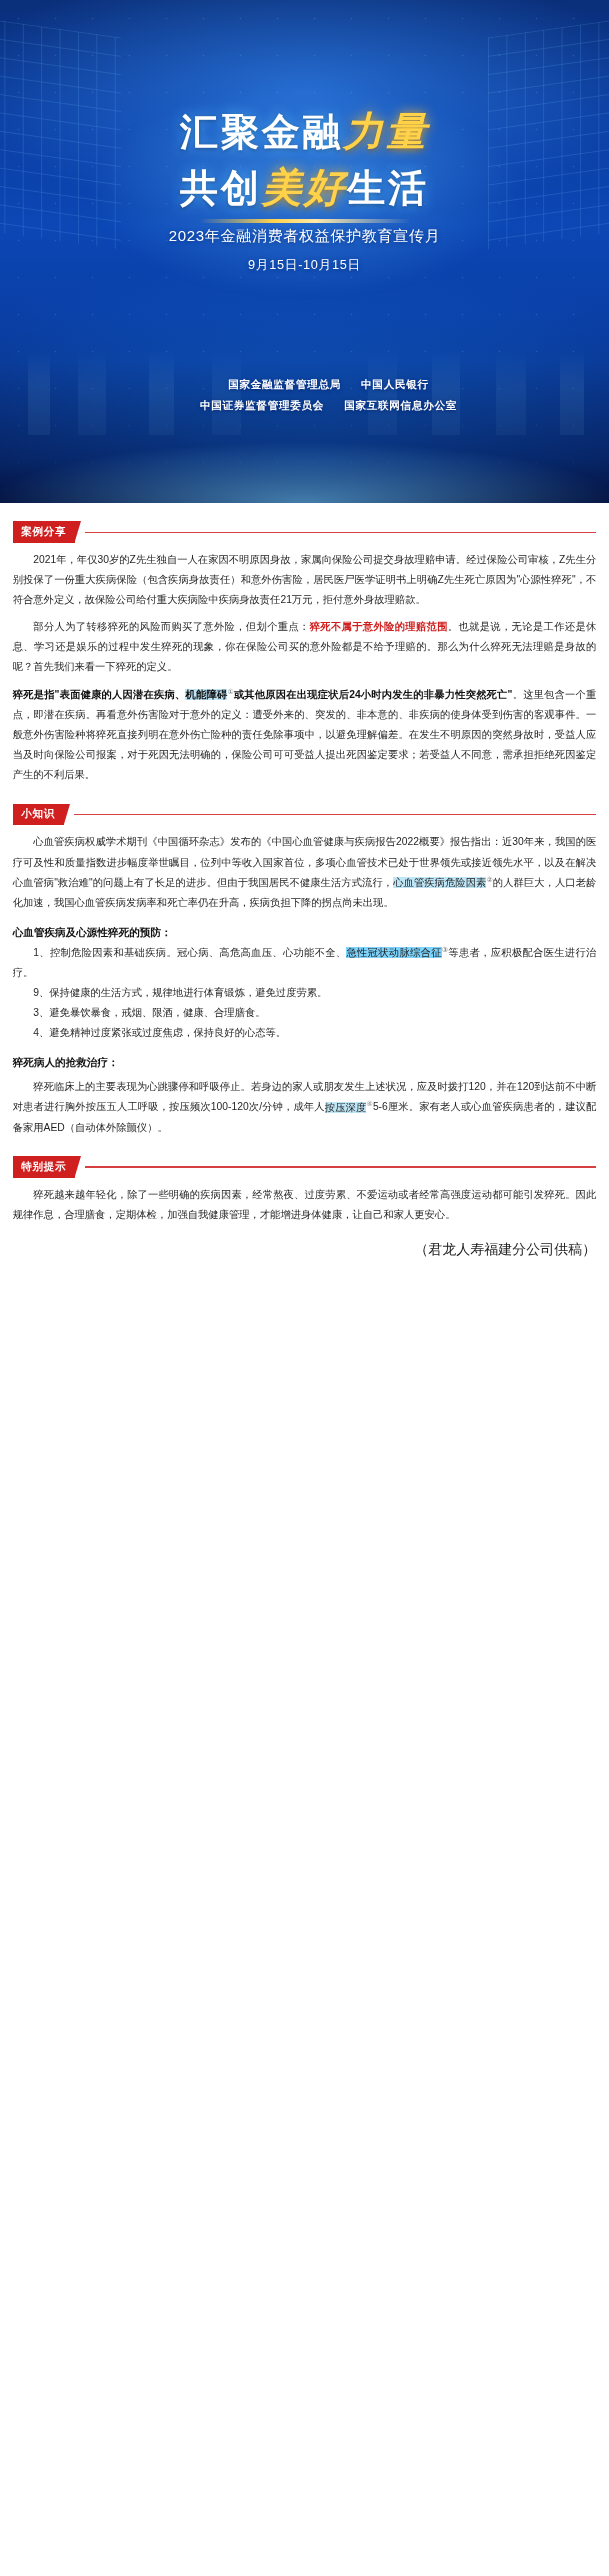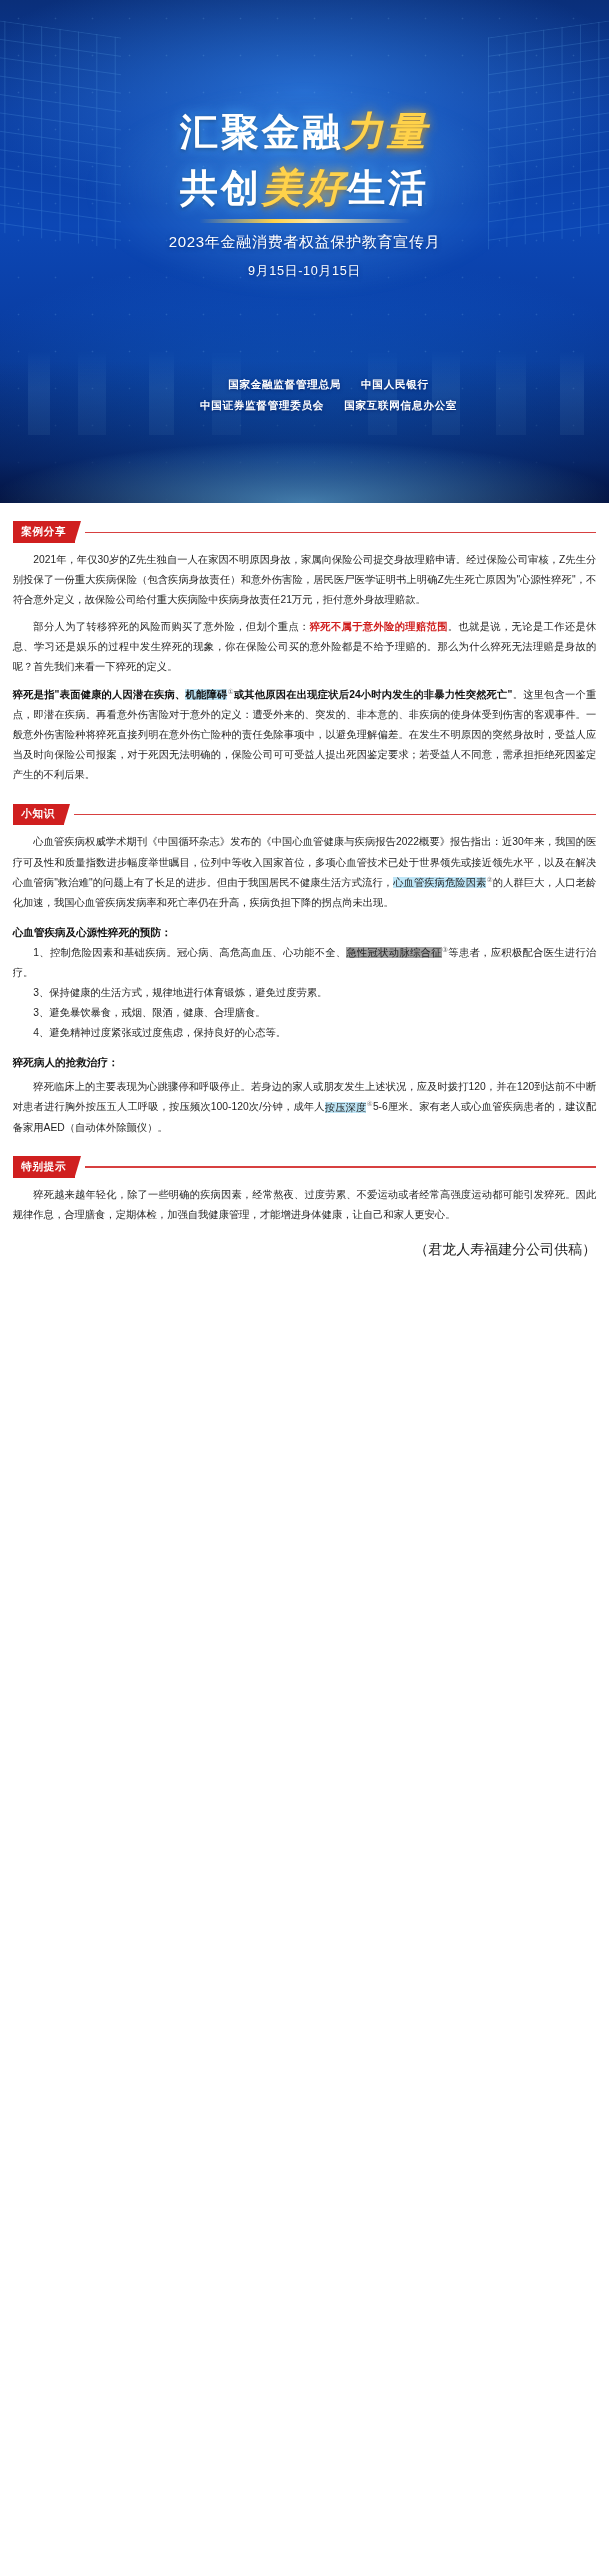--- a/index.html
+++ b/index.html
@@ -95,21 +95,21 @@
   }
   .title-line.second { margin-top: 5.7px; }
   .title-underline {
     width: 212px; height: 4.2px; margin: 7px auto 0;
     background: linear-gradient(90deg, rgba(255,210,74,0) 0%, #ffd24a 35%, #ffe9a8 55%, rgba(255,210,74,0) 100%);
     border-radius: 2.1px;
     filter: blur(0.3px);
   }
 
   .hero-sub {
-    position: absolute; left: 0; right: 0; top: 233px;
+    position: absolute; left: 0; right: 0; top: 227px;
     text-align: center;
   }
   .hero-sub .s1 {
     font-size: 15px; color: #ffffff; letter-spacing: 0.7px;
     text-shadow: 0 0.7px 4.2px rgba(0,40,120,0.8);
   }
   .hero-sub .s2 {
     margin-top: 11.3px;
     font-size: 12.7px; color: #ffffff; letter-spacing: 0.7px;
     text-shadow: 0 0.7px 4.2px rgba(0,40,120,0.8);
@@ -173,21 +173,21 @@
     line-height: 1.95;
     color: #1f1f1f;
     margin: 7px 0 2.8px 0;
     text-align: justify;
     text-indent: 2em;
   }
   p.para.noindent { text-indent: 0; }
   .bold-red { color: #d01f1f; font-weight: bold; }
   .bold-black { color: #111111; font-weight: bold; }
   .hl { background: #bfe6f7; }
-  .hl-green { background: #a3a3a3; }
+  .hl-green { background: #7dd3fc; }
   .sup { font-size: 7px; vertical-align: super; color: #6b6b6b; }
 
   h4.sub {
     font-size: 10.6px;
     font-weight: bold;
     color: #111111;
     margin: 12.7px 0 2.8px 0;
   }
   ol.numlist {
     margin: 2.8px 0 2.8px 0;
@@ -275,21 +275,21 @@
       <p class="para">
         <span>心血管疾病权威学术期刊《中国循环杂志》发布的《中国心血管健康与疾病报告2022概要》报告指出：近30年来，我国的医疗可及性和质量指数进步幅度举世瞩目，位列中等收入国家首位，多项心血管技术已处于世界领先或接近领先水平，以及在解决心血管病"救治难"的问题上有了长足的进步。但由于我国居民不健康生活方式流行，</span><span class="hl">心血管疾病危险因素</span><span class="sup">②</span><span>的人群巨大，人口老龄化加速，我国心血管疾病发病率和死亡率仍在升高，疾病负担下降的拐点尚未出现。</span>
       </p>
 
       <h4 class="sub">心血管疾病及心源性猝死的预防：</h4>
       <ol class="numlist">
         <li>
           <span>1、控制危险因素和基础疾病。冠心病、高危高血压、心功能不全、</span><span class="hl-green">急性冠状动脉综合征</span><span class="sup">③</span><span>等患者，应积极配合医生进行治疗。</span>
         </li>
         <li>
-          <span>3、保持健康的生活方式，规律地进行体育锻炼，避免过度劳累。</span>
+          <span>9、保持健康的生活方式，规律地进行体育锻炼，避免过度劳累。</span>
         </li>
         <li>
           <span>3、避免暴饮暴食，戒烟、限酒，健康、合理膳食。</span>
         </li>
         <li>
           <span>4、避免精神过度紧张或过度焦虑，保持良好的心态等。</span>
         </li>
       </ol>
 
       <h4 class="sub">猝死病人的抢救治疗：</h4>

